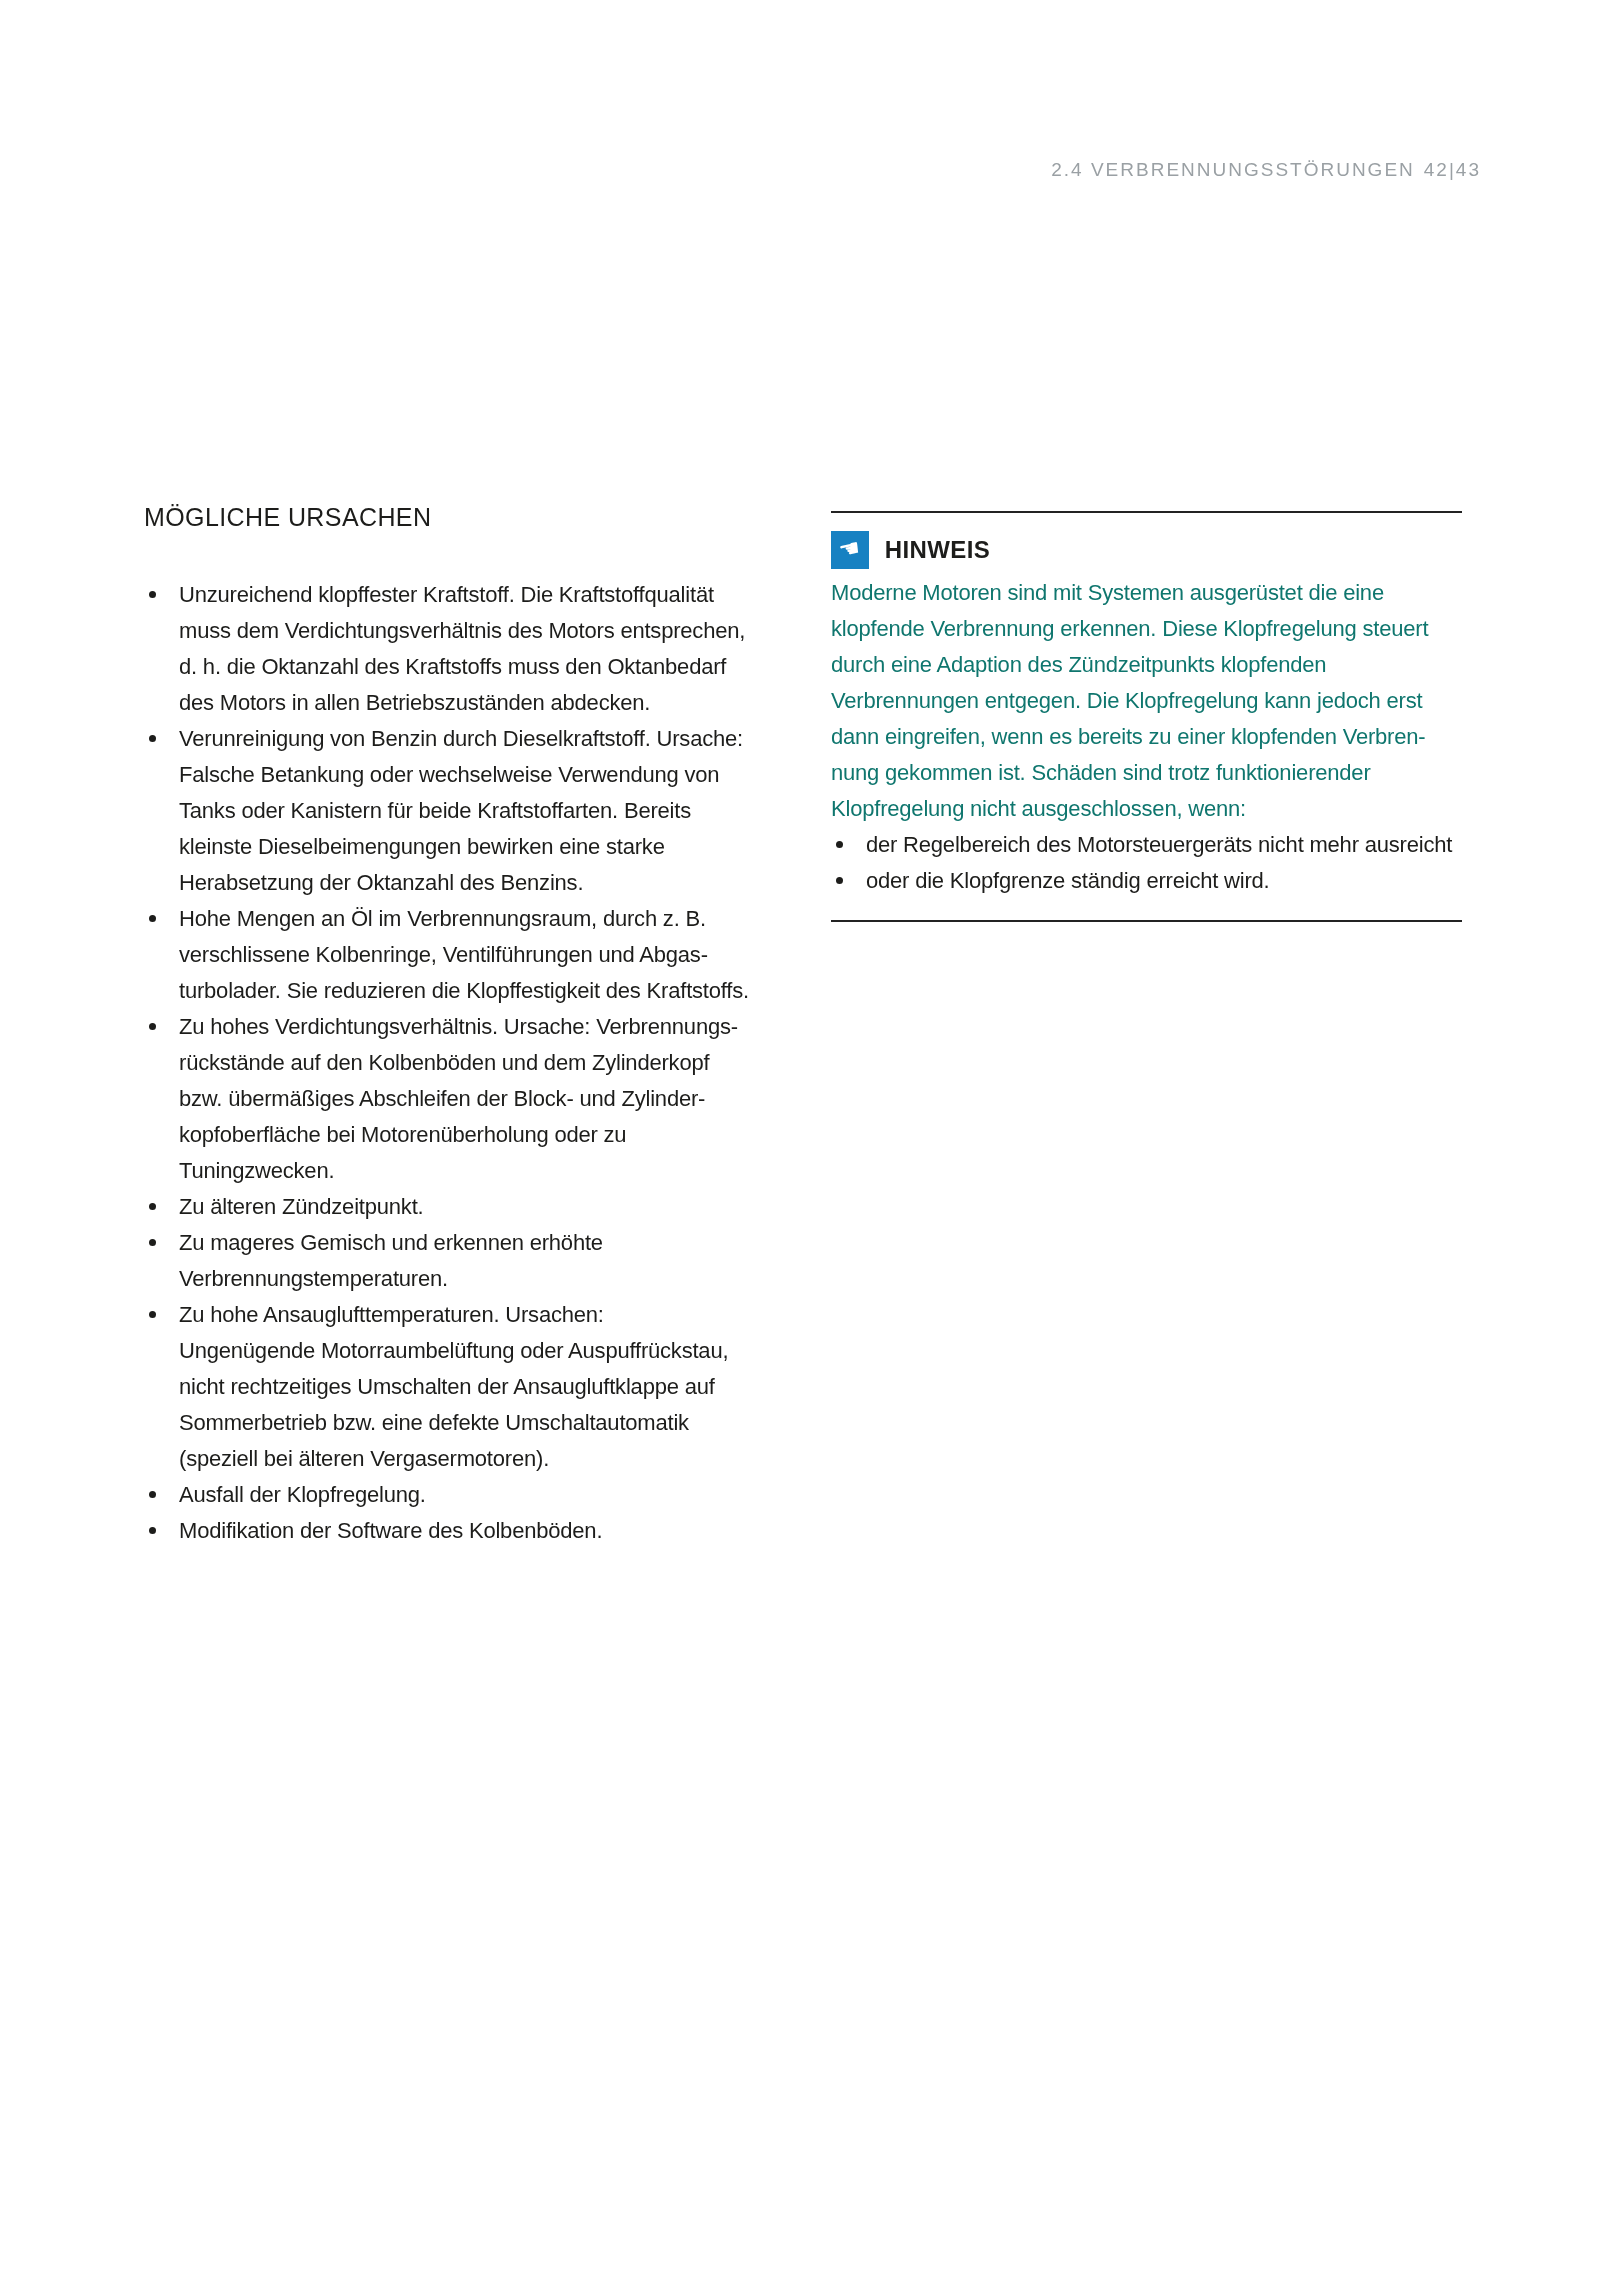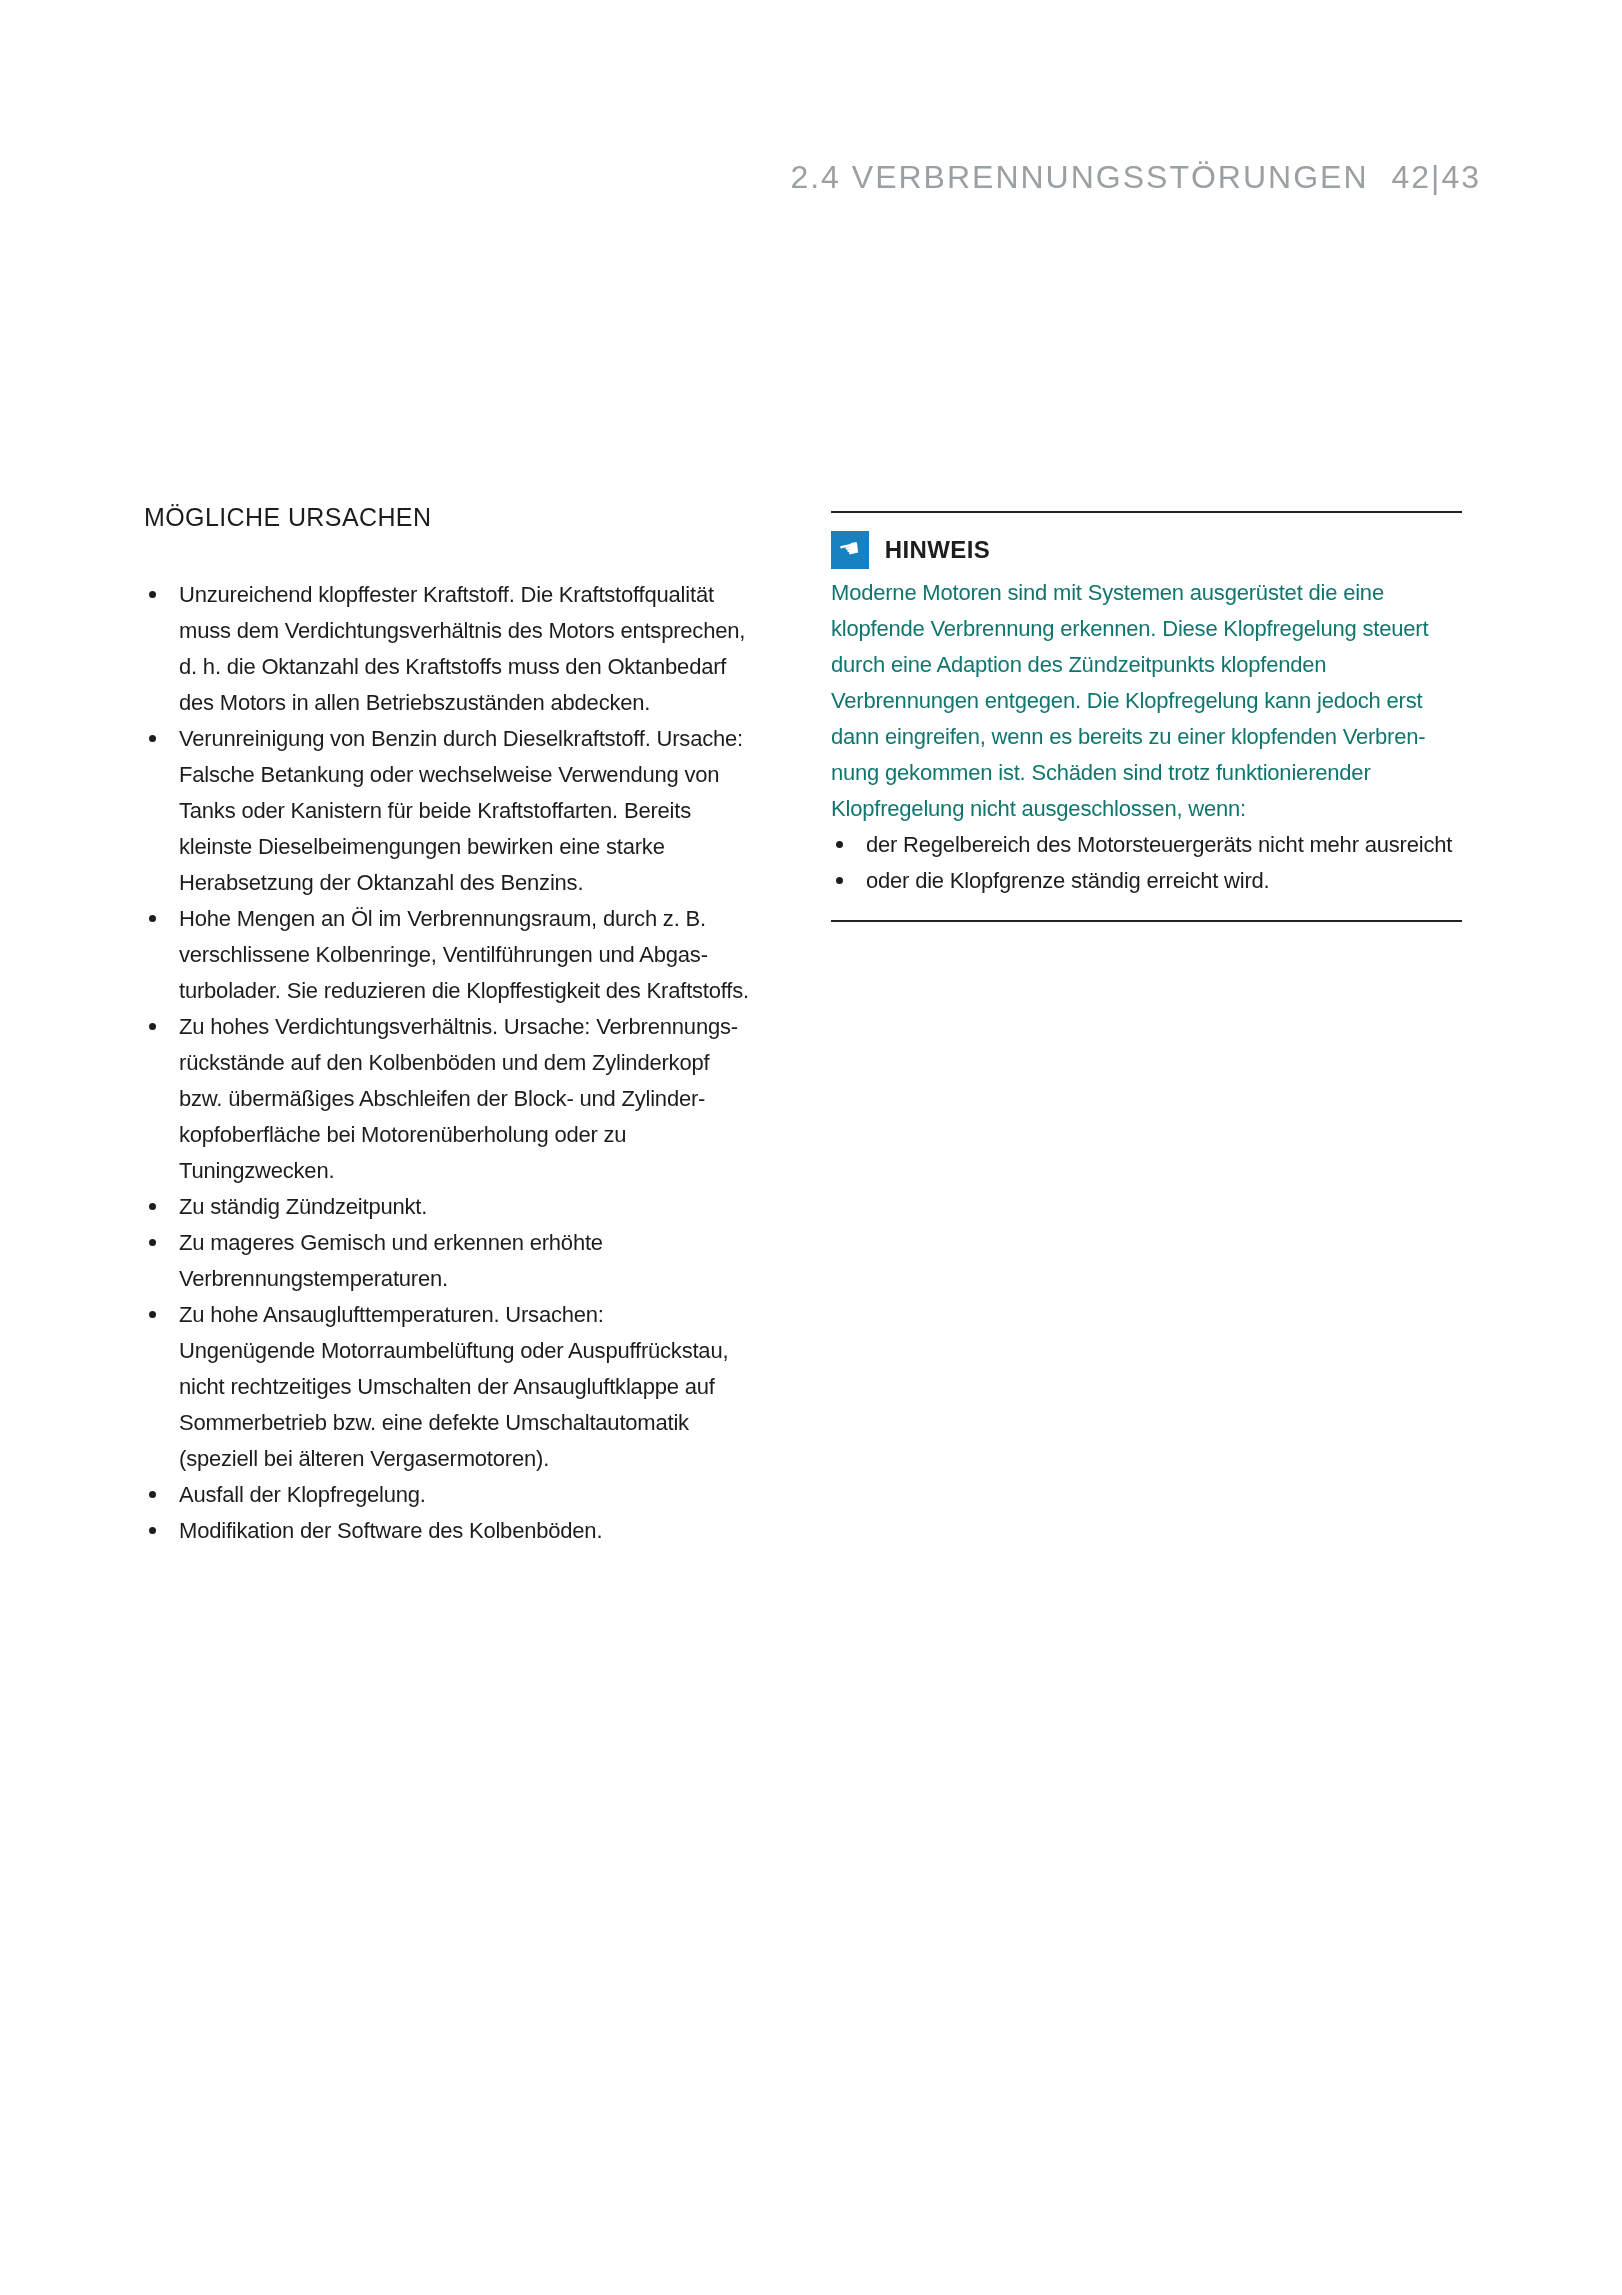--- a/index.html
+++ b/index.html
@@ -8,22 +8,22 @@
     position:relative;
     width:1622px;height:2295px;
     background:#ffffff;
     color:#1d1d1b;
     font-family:"Liberation Sans","DejaVu Sans",sans-serif;
     overflow:hidden;
   }
   
   .hdr{
     position:absolute;top:159px;right:141px;
-    display:flex;align-items:baseline;gap:23px;
-    color:#9aa0a4;font-size:32px;letter-spacing:2px;white-space:nowrap;
+    display:flex;align-items:baseline;gap:9px;
+    color:#9aa0a4;font-size:19px;letter-spacing:2px;white-space:nowrap;
   }
   
   .causes{position:absolute;left:144px;top:504px;width:668px;}
   .causes h2{
     margin:0;font-size:25px;line-height:27px;font-weight:400;
     letter-spacing:0.4px;color:#1d1d1b;
   }
   ul{list-style:none;margin:0;padding:0;}
   .causes ul{margin-top:46px;}
   li{display:flex;align-items:flex-start;}
@@ -94,21 +94,21 @@
       <li>
           <span class="dot"></span>
           <span class="txt">Zu hohes Verdichtungsverhältnis. Ursache: Verbrennungs-
 rückstände auf den Kolbenböden und dem Zylinderkopf
 bzw. übermäßiges Abschleifen der Block- und Zylinder-
 kopfoberfläche bei Motorenüberholung oder zu
 Tuningzwecken.</span>
         </li>
       <li>
           <span class="dot"></span>
-          <span class="txt">Zu ständig Zündzeitpunkt.</span>
+          <span class="txt">Zu älteren Zündzeitpunkt.</span>
         </li>
       <li>
           <span class="dot"></span>
           <span class="txt">Zu mageres Gemisch und erkennen erhöhte
 Verbrennungstemperaturen.</span>
         </li>
       <li>
           <span class="dot"></span>
           <span class="txt">Zu hohe Ansauglufttemperaturen. Ursachen:
 Ungenügende Motorraumbelüftung oder Auspuffrückstau,

